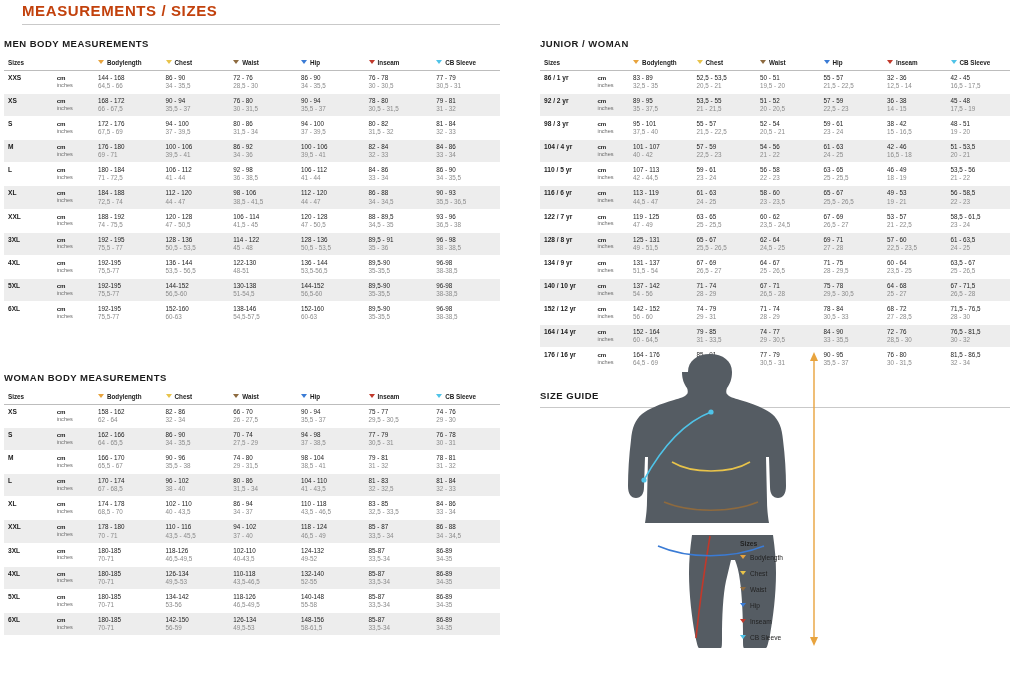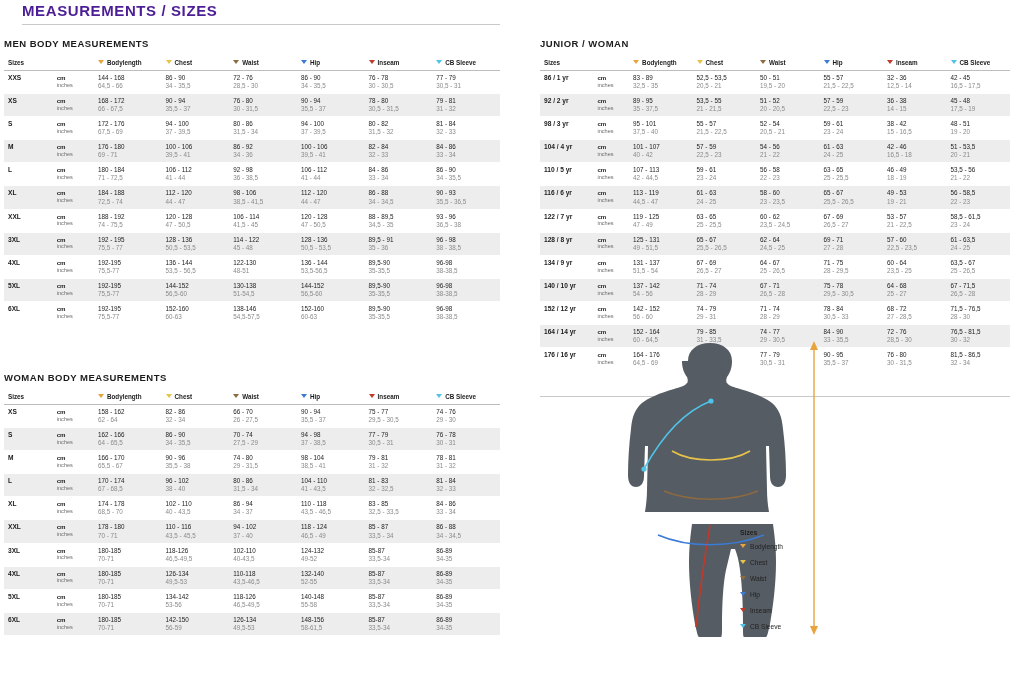--- a/index.html
+++ b/index.html
@@ -9,21 +9,21 @@
     font-family:"Liberation Sans", sans-serif;
     color:#222;
     overflow:hidden;
     position:relative;
   }
   .page{position:relative;width:1010px;height:700px;}
 
   
   .page-title{
     position:absolute;left:22px;top:2px;
-    font-size:15px;font-weight:bold;letter-spacing:.6px;color:#4c1d95;
+    font-size:15px;font-weight:bold;letter-spacing:.6px;color:#c2410c;
   }
   .title-rule{
     position:absolute;left:22px;top:24px;width:478px;height:1px;background:#c9c9c9;
   }
 
   
   .sec-title{
     font-size:9.5px;font-weight:bold;letter-spacing:.5px;color:#1b1b1b;
     margin-bottom:6px;
   }
@@ -1097,20 +1097,21 @@
             <td class="c-col">
               <span class="v1">81,5 - 86,5</span>
               <span class="v2">32 - 34</span>
             </td>
           </tr>
         </tbody>
       </table>
   </div>
 
   <div id="guide-block">
+    <div class="guide-title">SIZE GUIDE</div>
     <div class="guide-rule"></div>
 
     <div style="position:relative;width:470px;height:290px;margin-top:-58px;">
       <svg width="300" height="300" viewBox="0 0 300 300" style="position:absolute;left:40px;top:0;">
 
         <g fill="#555c63">
           <path d="M108 22 c0 -11 9 -18 22 -18 c13 0 22 7 22 18 c0 7 -2 12 -5 16 c-1 2 -1 5 0 6 c2 3 7 4 13 6 c14 4 26 9 32 14 c7 6 10 14 11 26 c2 16 3 32 3 46 c0 8 -3 12 -8 12 c-5 0 -8 -4 -8 -11 l-1 -30 l-3 0 l1 44 c0 8 1 16 2 22 l-124 0 c1 -6 2 -14 2 -22 l1 -44 l-3 0 l-1 30 c0 7 -3 11 -8 11 c-5 0 -8 -4 -8 -12 c0 -14 1 -30 3 -46 c1 -12 4 -20 11 -26 c6 -5 18 -10 32 -14 c6 -2 11 -3 13 -6 c1 -1 1 -4 0 -6 c-3 -4 -5 -9 -5 -16 z"></path>
           <path d="M67 185 l126 0 c2 14 3 26 3 38 c0 22 -3 45 -6 62 c-2 9 -3 13 -4 13 l-22 0 c-1 0 -1 -4 -1 -11 c0 -20 -1 -42 -3 -56 c-1 -9 -3 -16 -5 -21 l-4 0 l-5 21 c-3 14 -4 36 -4 56 c0 7 0 11 -1 11 l-22 0 c-1 0 -2 -4 -4 -13 c-3 -17 -6 -40 -6 -62 c0 -12 1 -24 3 -38 z"></path>
         </g>
 

